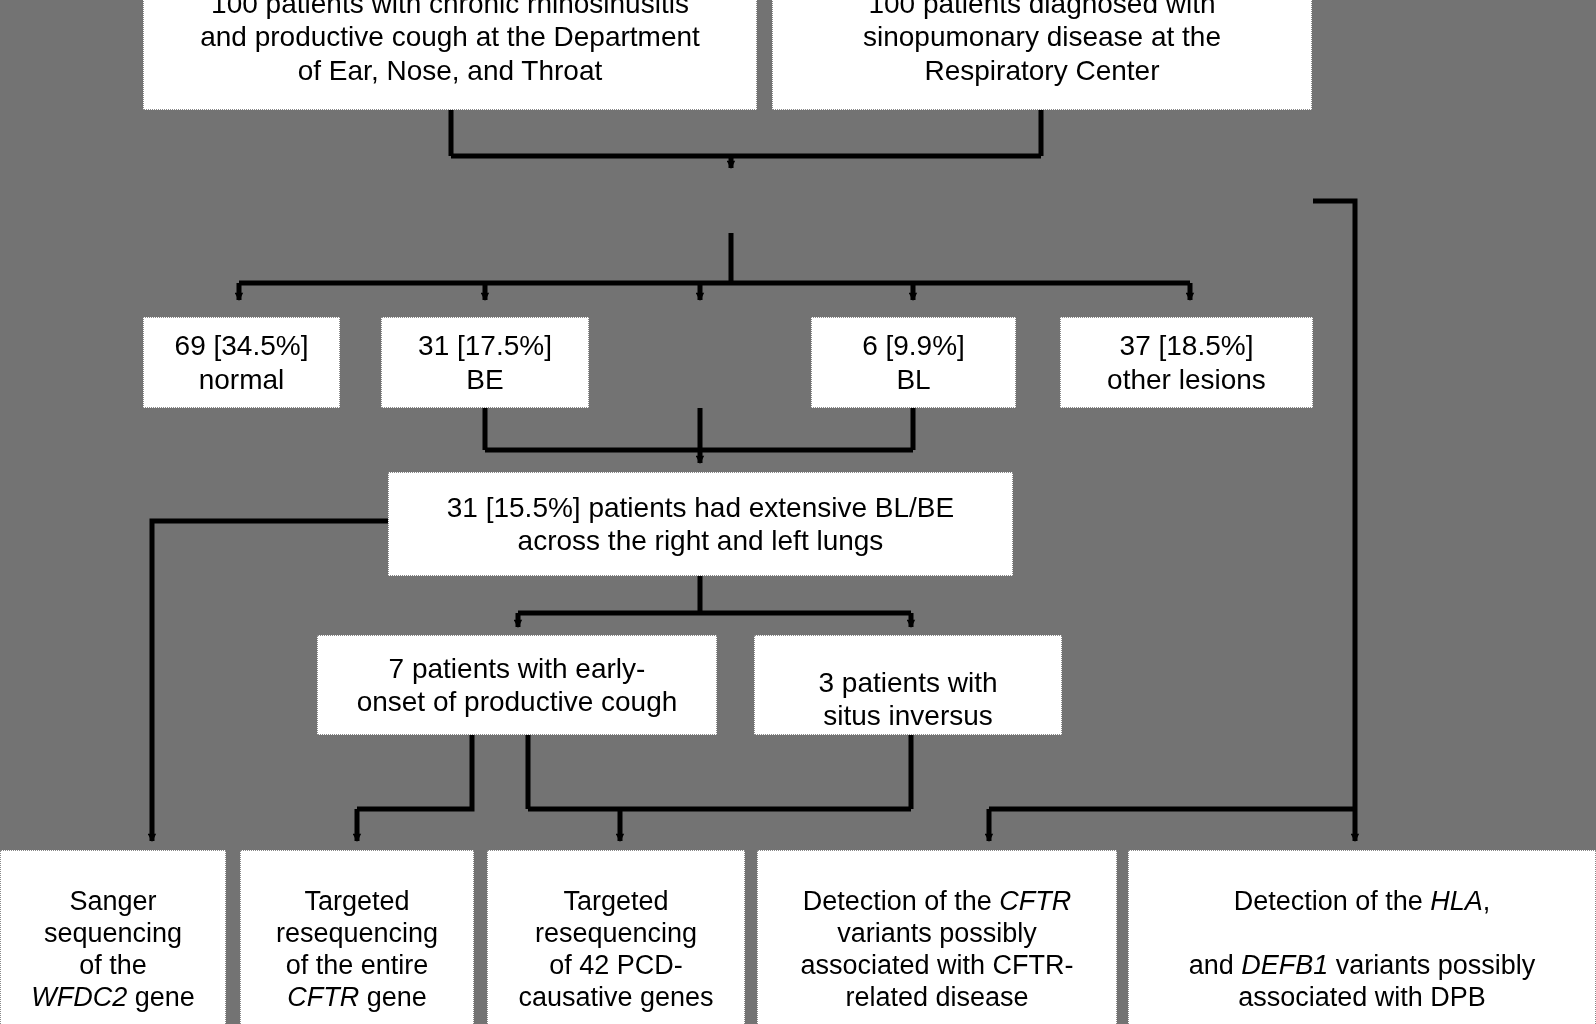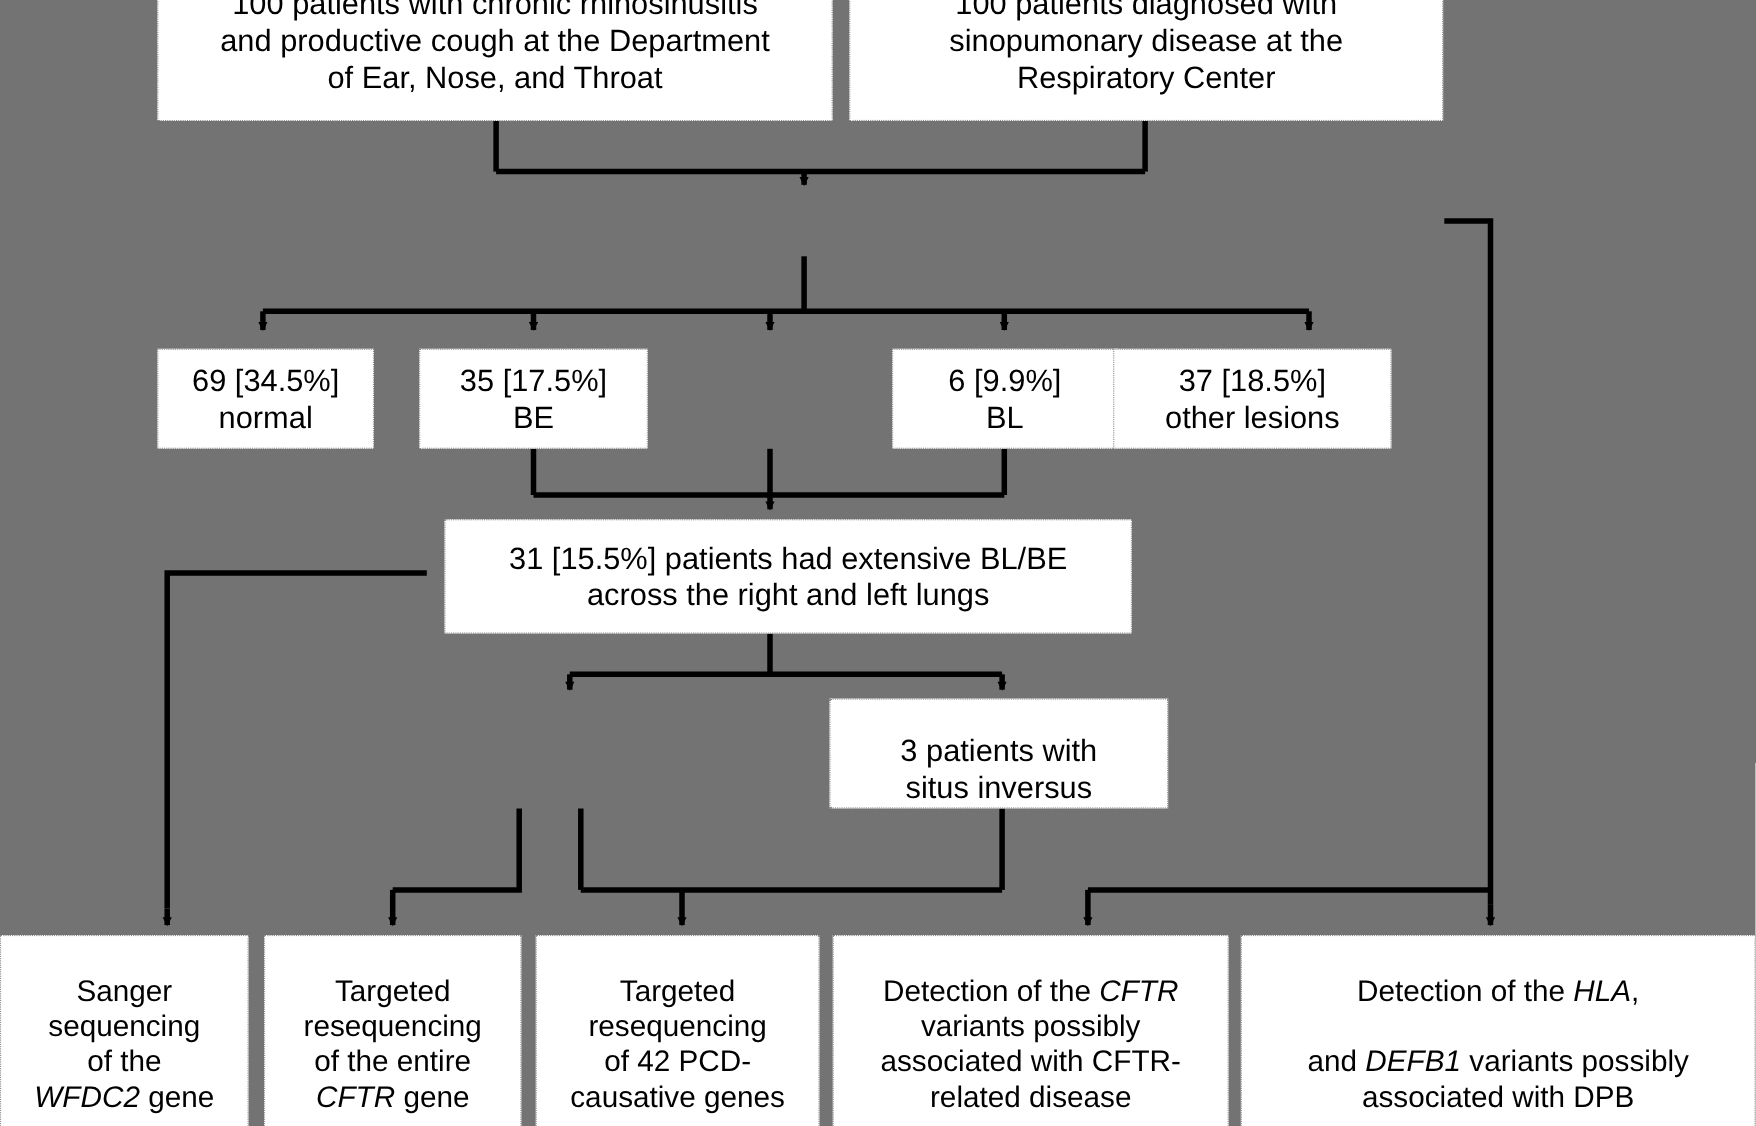--- a/index.html
+++ b/index.html
@@ -109,40 +109,44 @@
 Respiratory Center</span>
   </div>
 
 
   <div class="node t-lg" style="left:143px; top:317px; width:197px; height:91px;">
     <span class="txt">69 [34.5%]
 normal</span>
   </div>
 
   <div class="node t-lg" style="left:381px; top:317px; width:208px; height:91px;">
-    <span class="txt">35 [17.5%]
+    <span class="txt">31 [17.5%]
 BE</span>
   </div>
 
 
   <div class="node t-lg" style="left:811px; top:317px; width:205px; height:91px;">
     <span class="txt">6 [9.9%]
 BL</span>
   </div>
 
-  <div class="node t-lg" style="left:1012px; top:317px; width:253px; height:91px;justify-content:center;">
+  <div class="node t-lg" style="left:1060px; top:317px; width:253px; height:91px;justify-content:center;">
     <span class="txt">37 [18.5%]
 other lesions</span>
   </div>
 
-  <div class="node t-lg" style="left:404px; top:472px; width:625px; height:104px;">
+  <div class="node t-lg" style="left:388px; top:472px; width:625px; height:104px;">
     <span class="txt">31 [15.5%] patients had extensive BL/BE
 across the right and left lungs</span>
   </div>
 
+  <div class="node t-lg" style="left:317px; top:635px; width:400px; height:100px;">
+    <span class="txt">7 patients with early-
+onset of productive cough</span>
+  </div>
 
   <div class="node t-lg" style="left:754px; top:635px; width:308px; height:100px;align-items:flex-end;">
     <span class="txt">3 patients with
 situs inversus</span>
   </div>
 
   <div class="node t-md" style="left:0px; top:850px; width:226px; height:200px;">
     <span class="txt">Sanger<br>sequencing<br>of the<br><i>WFDC2</i> gene</span>
   </div>
 

